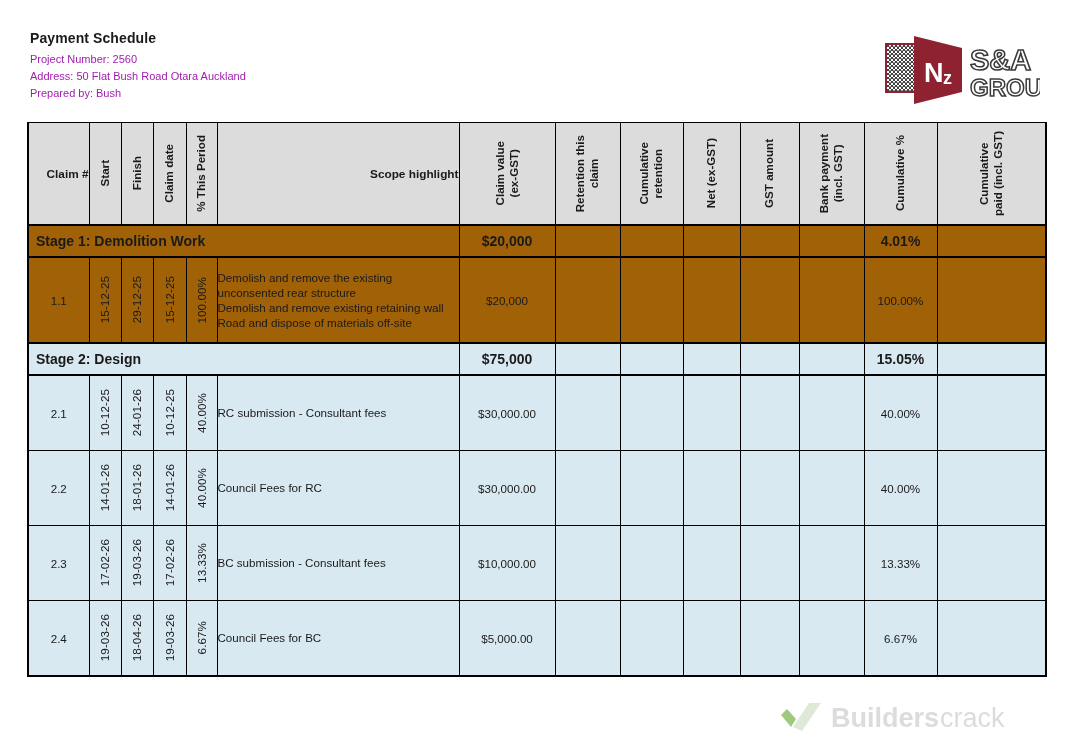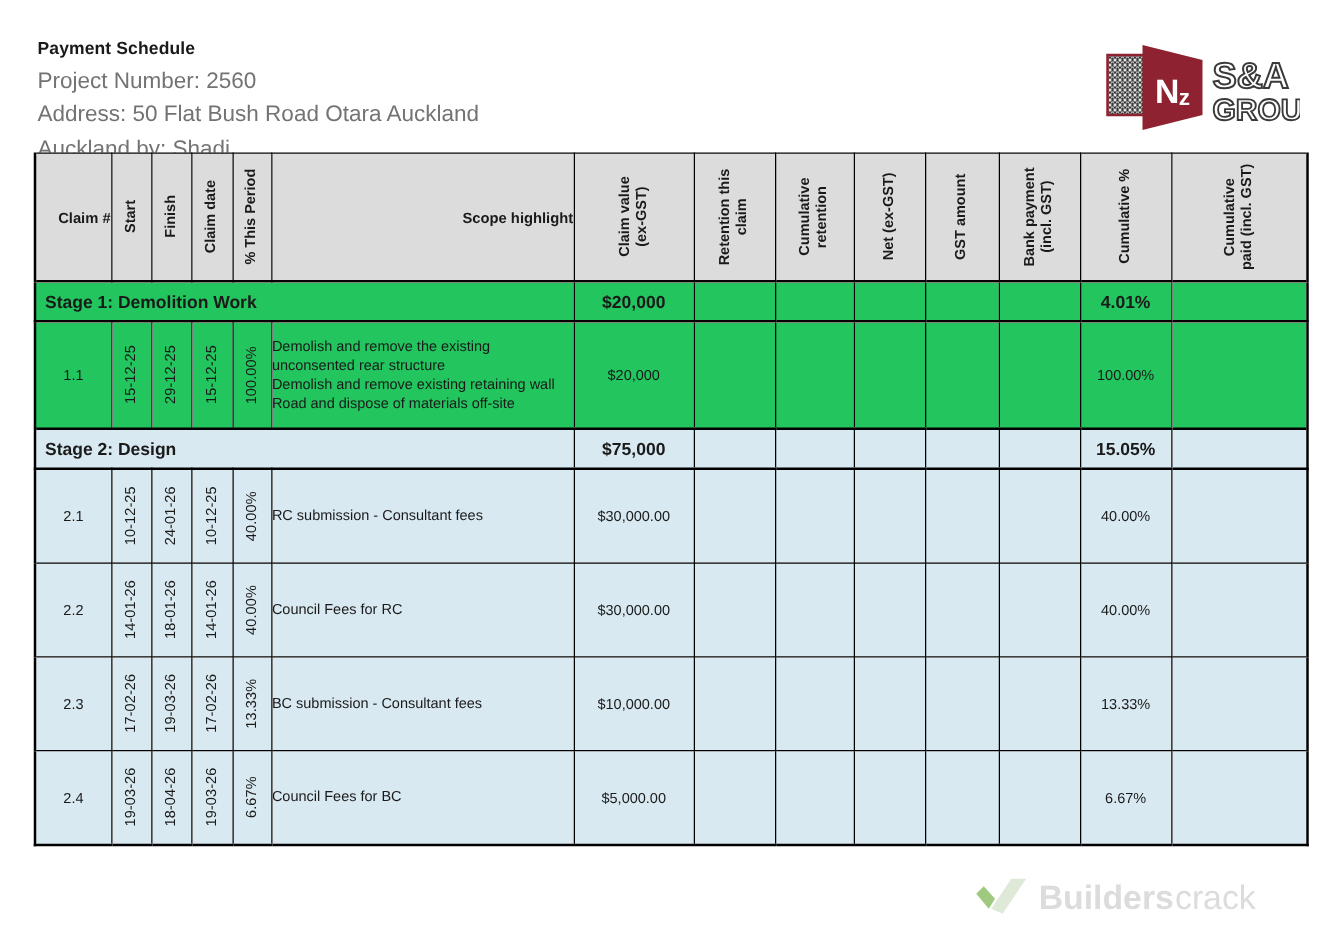--- a/index.html
+++ b/index.html
@@ -26,23 +26,23 @@
   }
   .hdr-text { position: absolute; left: 0; top: 0; }
   .doc-title {
     font-size: 14px;
     font-weight: bold;
     letter-spacing: 0.1px;
     margin: 0 0 5px 0;
     line-height: 1.15;
   }
   .meta-line {
-    font-size: 18px;
+    font-size: 11px;
     line-height: 1.52;
-    color: #737373;
+    color: #a21caf;
     white-space: nowrap;
   }
 
   
   .sa-logo {
     position: absolute;
     right: 0;
     top: 4px;
     width: 156px;
     height: 72px;
@@ -136,41 +136,41 @@
     font-size: 11.9px;
     line-height: 1.30;
     vertical-align: middle;
   }
   td.scope .scope-line { display: block; }
   td.scope.centered { vertical-align: middle; }
   td.money { text-align: center; font-size: 11.9px; }
   td.pct { text-align: center; font-size: 11.9px; }
 
   
-  .tint-cream td { background: #22c55e; }
+  .tint-cream td { background: #a16207; }
   .tint-blue td { background: #d9e9f1; }
 
   
   .bc-footer {
     position: absolute;
     right: 40px;
     bottom: 12px;
     width: 252px;
     height: 40px;
   }
 </style>
 </head>
 <body>
 
 <div class="doc-header">
   <div class="hdr-text">
     <div class="doc-title">Payment Schedule</div>
     <div class="meta-line">Project Number: 2560</div>
     <div class="meta-line">Address: 50 Flat Bush Road Otara Auckland</div>
-    <div class="meta-line">Auckland by: Shadi</div>
+    <div class="meta-line">Prepared by: Bush</div>
   </div>
 
   <div class="sa-logo">
     <svg viewBox="0 0 156 72" width="156" height="72">
       <defs>
         <pattern id="speckle" width="4" height="4" patternUnits="userSpaceOnUse">
           <rect width="4" height="4" fill="#ffffff"></rect>
           <path d="M0 0 L4 4 M0 4 L4 0 M2 0 L2 1" stroke="#2b2b2b" stroke-width="0.9"></path>
         </pattern>
       </defs>

